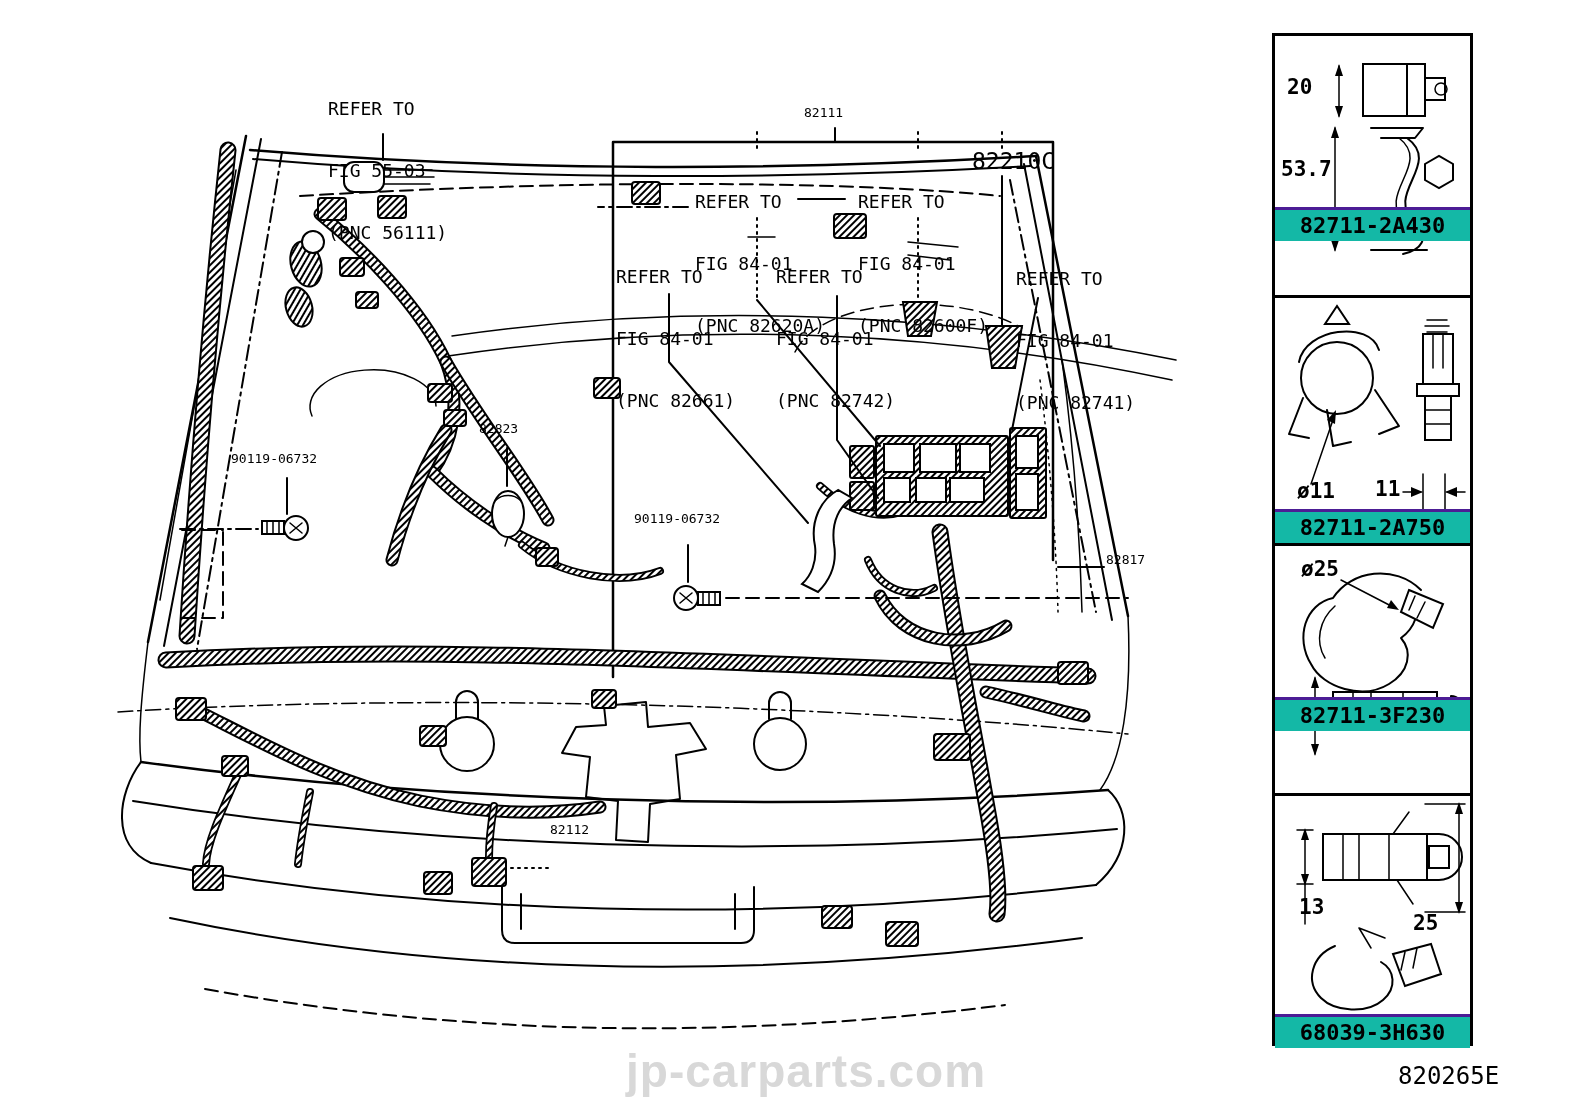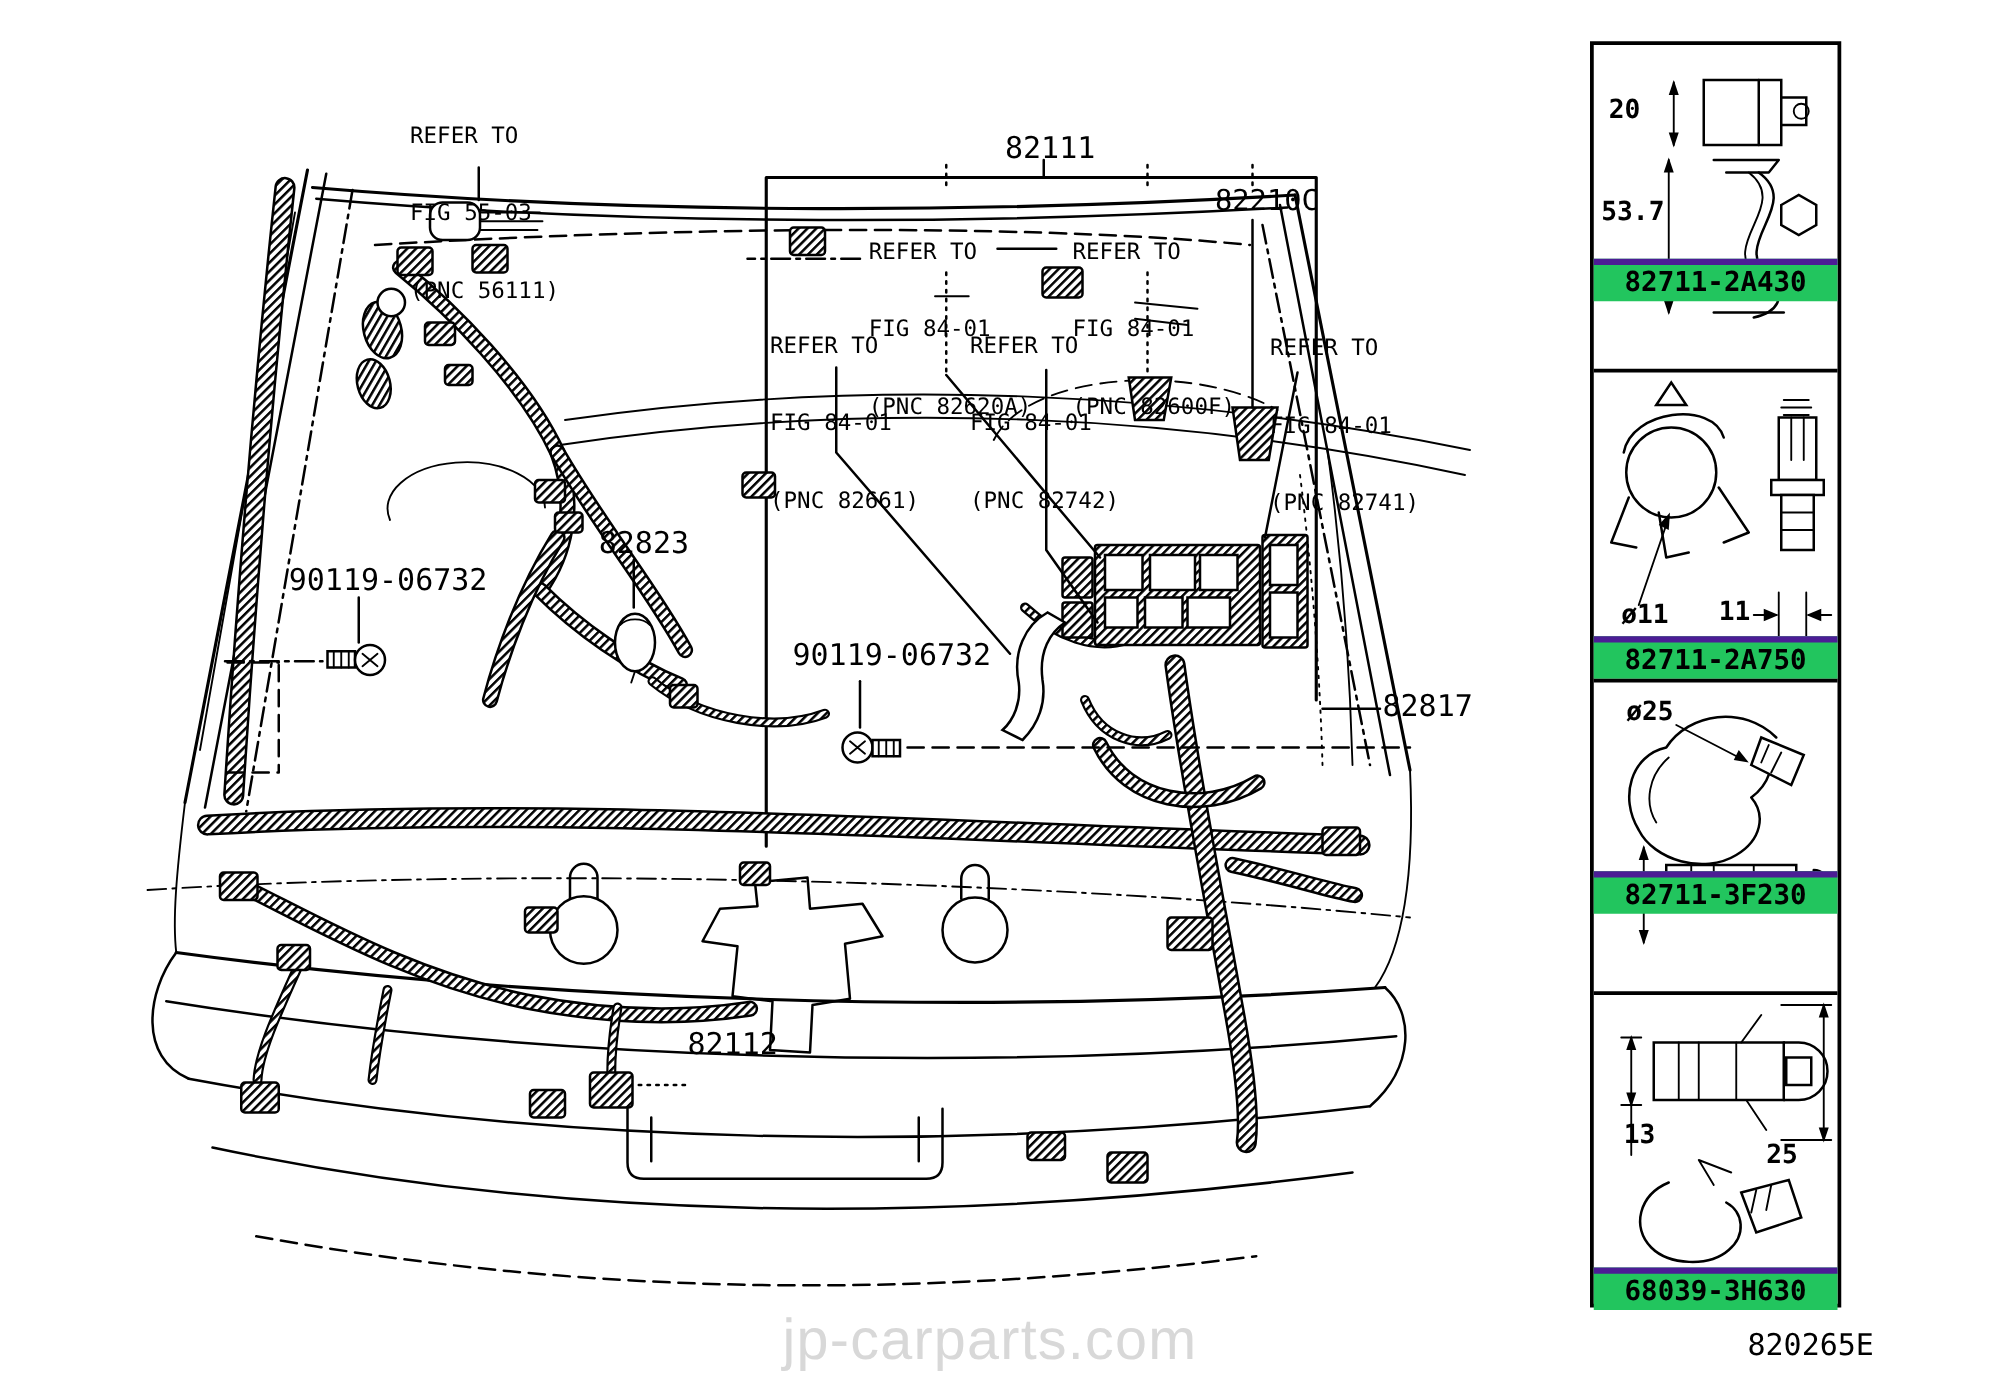--- a/index.html
+++ b/index.html
@@ -2,33 +2,33 @@
 <html><head>
 <meta charset="utf-8">
 <style>
   html,body{margin:0;padding:0;background:#fff}
   .stage{position:relative;width:1592px;height:1099px;background:#fff;overflow:hidden;
          font-family:"DejaVu Sans Mono",monospace;color:#000}
   .art{position:absolute;left:0;top:0}
   .lbl{position:absolute;font-weight:400;white-space:pre;line-height:1}
   .refer{font-size:18px}
   .refer span{display:block;line-height:26px}
-  .part{font-size:24px}
+  .part{font-size:13px}
   .part.big{font-size:23px}
   .doccode{font-size:24px}
-  .watermark{position:absolute;font-family:"Liberation Sans",sans-serif;font-weight:400;
+  .watermark{position:absolute;font-family:"Liberation Sans",sans-serif;font-weight:700;
              font-size:46px;color:#d8d8d8;letter-spacing:1px}
   
   .sidebar{position:absolute;left:1272px;top:33px;width:201px;height:1013px;
            border:3px solid #000;background:#fff;box-sizing:border-box}
   .sb-section{position:absolute;left:0;width:100%;box-sizing:border-box}
   .sb-section + .sb-section{border-top:3px solid #000}
-  .sb-band{position:absolute;left:0;bottom:0;width:100%;height:34px;border-top:5px solid #4c1d95;
+  .sb-band{position:absolute;left:0;bottom:0;width:100%;height:34px;border-top:3px solid #4c1d95;
            display:flex;align-items:center;justify-content:center;
-           font-weight:700;font-size:22px;box-sizing:border-box;background:#22c55e}
+           font-weight:700;font-size:22px;box-sizing:border-box;background:#14b8a6}
   .sb-art{position:absolute;left:0;top:0;width:100%}
   
   .ln,.ln15,.ln25{fill:none;stroke:#000;stroke-width:2;stroke-linecap:round;stroke-linejoin:round}
   .ln15{stroke-width:1.5}
   .ln25{stroke-width:2.5}
   .dsh{stroke-dasharray:13 7}
   .dd{stroke-dasharray:15 5 3 5}
   .dt{stroke-dasharray:2 5}
   .to,.to2,.tos{fill:none;stroke:#000;stroke-linecap:round;stroke-linejoin:round}
   .th,.th2,.ths{fill:none;stroke:url(#hx);stroke-linecap:round;stroke-linejoin:round}

